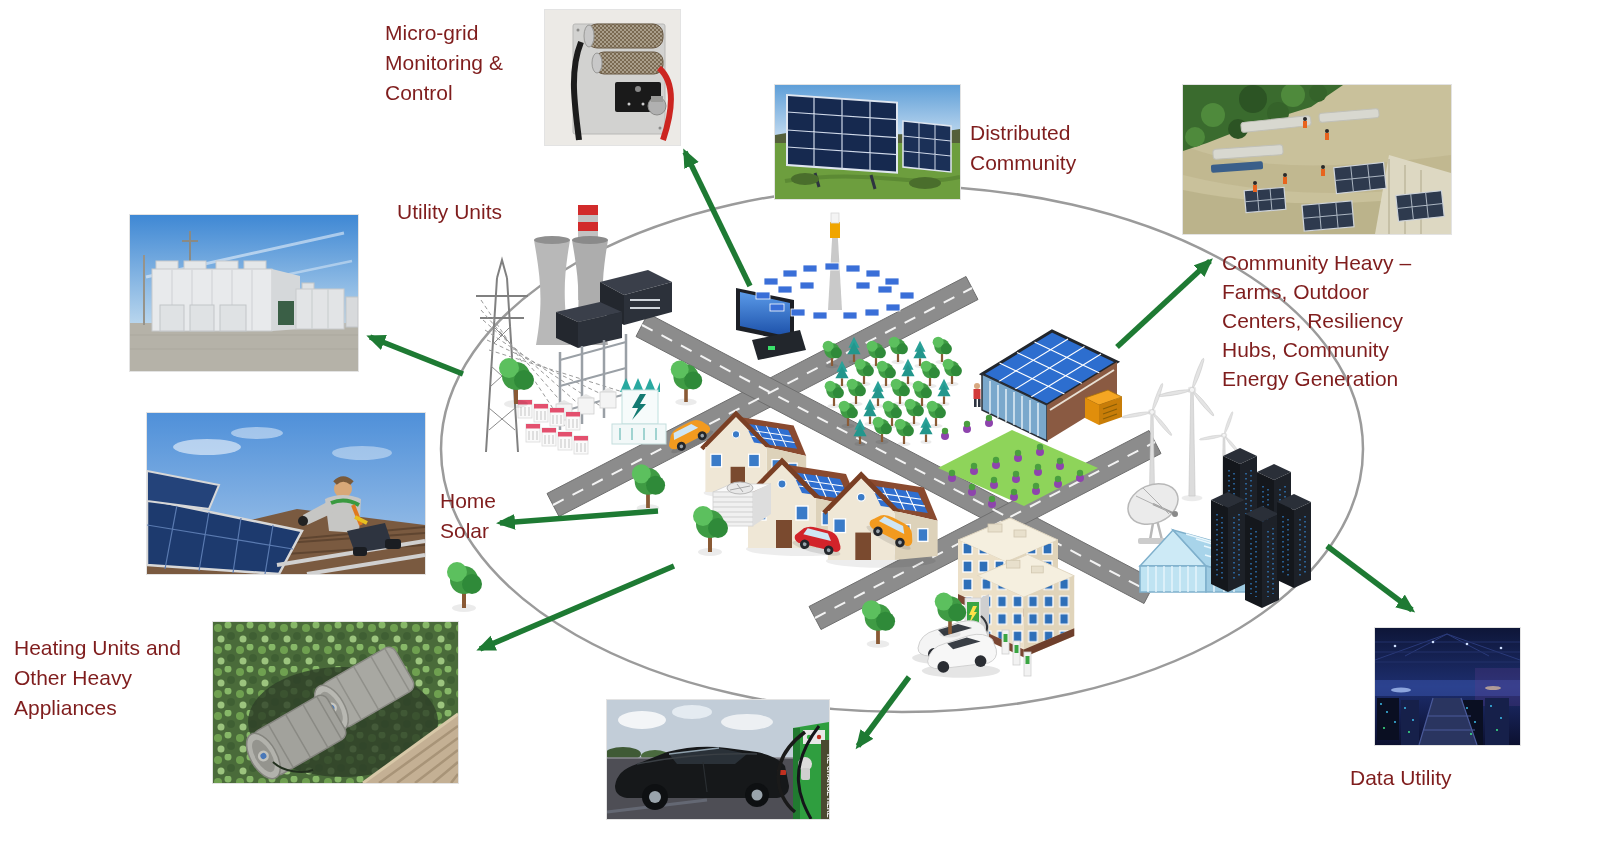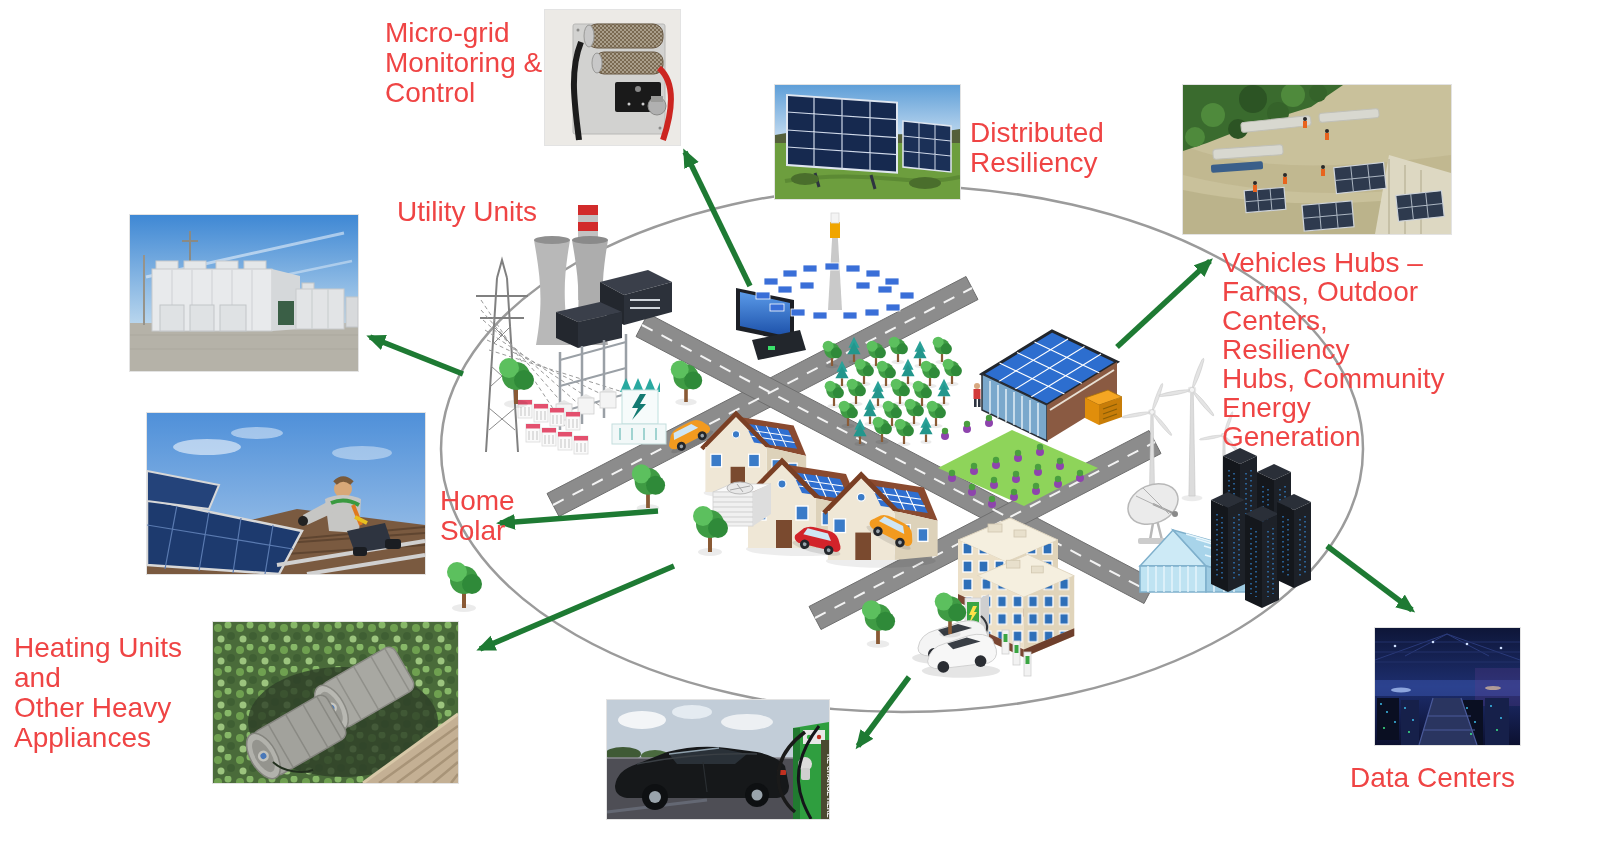--- a/index.html
+++ b/index.html
@@ -1,19 +1,19 @@
 <!DOCTYPE html>
 <html><head>
 <meta charset="utf-8">
 <style>
   html,body{margin:0;padding:0;background:#ffffff;}
   .canvas{position:relative;width:1600px;height:858px;background:#ffffff;overflow:hidden;
           font-family:"Liberation Sans", sans-serif;}
   .scene{position:absolute;left:0;top:0;}
-  .lbl{position:absolute;font-size:28px;line-height:30px;color:#ef4444;white-space:pre-line;}
+  .lbl{position:absolute;font-size:21px;line-height:30px;color:#7f1d1d;white-space:pre-line;}
   .photo{position:absolute;box-shadow:0 0 0 1px #e3e3e3;}
   .photo svg{display:block;}
   .hel{fill:#3a6fd8;stroke:#ffffff;stroke-width:0.8;}
   .pv{stroke:#ffffff;stroke-width:1.1;fill:none;}
   .roadline{stroke:#ffffff;stroke-width:2;stroke-dasharray:12 10;opacity:.9;}
   .wire{stroke:#9a9a9a;stroke-width:1;stroke-dasharray:4 3;fill:none;}
   .arrow{stroke-width:5.5;fill:none;}
 </style>
 </head>
 <body>
@@ -714,31 +714,31 @@
 </div>
 
 <div class="lbl" style="left:385px;top:18px;width:180px">Micro-grid
 Monitoring &amp;
 Control</div>
 
 
 <div class="lbl" style="left:397px;top:197px;width:160px">Utility Units</div>
 
 <div class="lbl" style="left:970px;top:118px;width:160px">Distributed
-Resiliency</div>
-
-<div class="lbl" style="left:1222px;top:248px;width:230px;line-height:29px">Vehicles Hubs –
+Community</div>
+
+<div class="lbl" style="left:1222px;top:248px;width:230px;line-height:29px">Community Heavy –
 Farms, Outdoor
 Centers, Resiliency
 Hubs, Community
 Energy Generation</div>
 
 <div class="lbl" style="left:14px;top:633px;width:210px">Heating Units and
 Other Heavy
 Appliances</div>
 
 <div class="lbl" style="left:440px;top:486px;width:120px">Home
 Solar</div>
 
 
-<div class="lbl" style="left:1350px;top:763px;width:180px">Data Centers</div>
+<div class="lbl" style="left:1350px;top:763px;width:180px">Data Utility</div>
 
 </div>
 
 </body></html>

